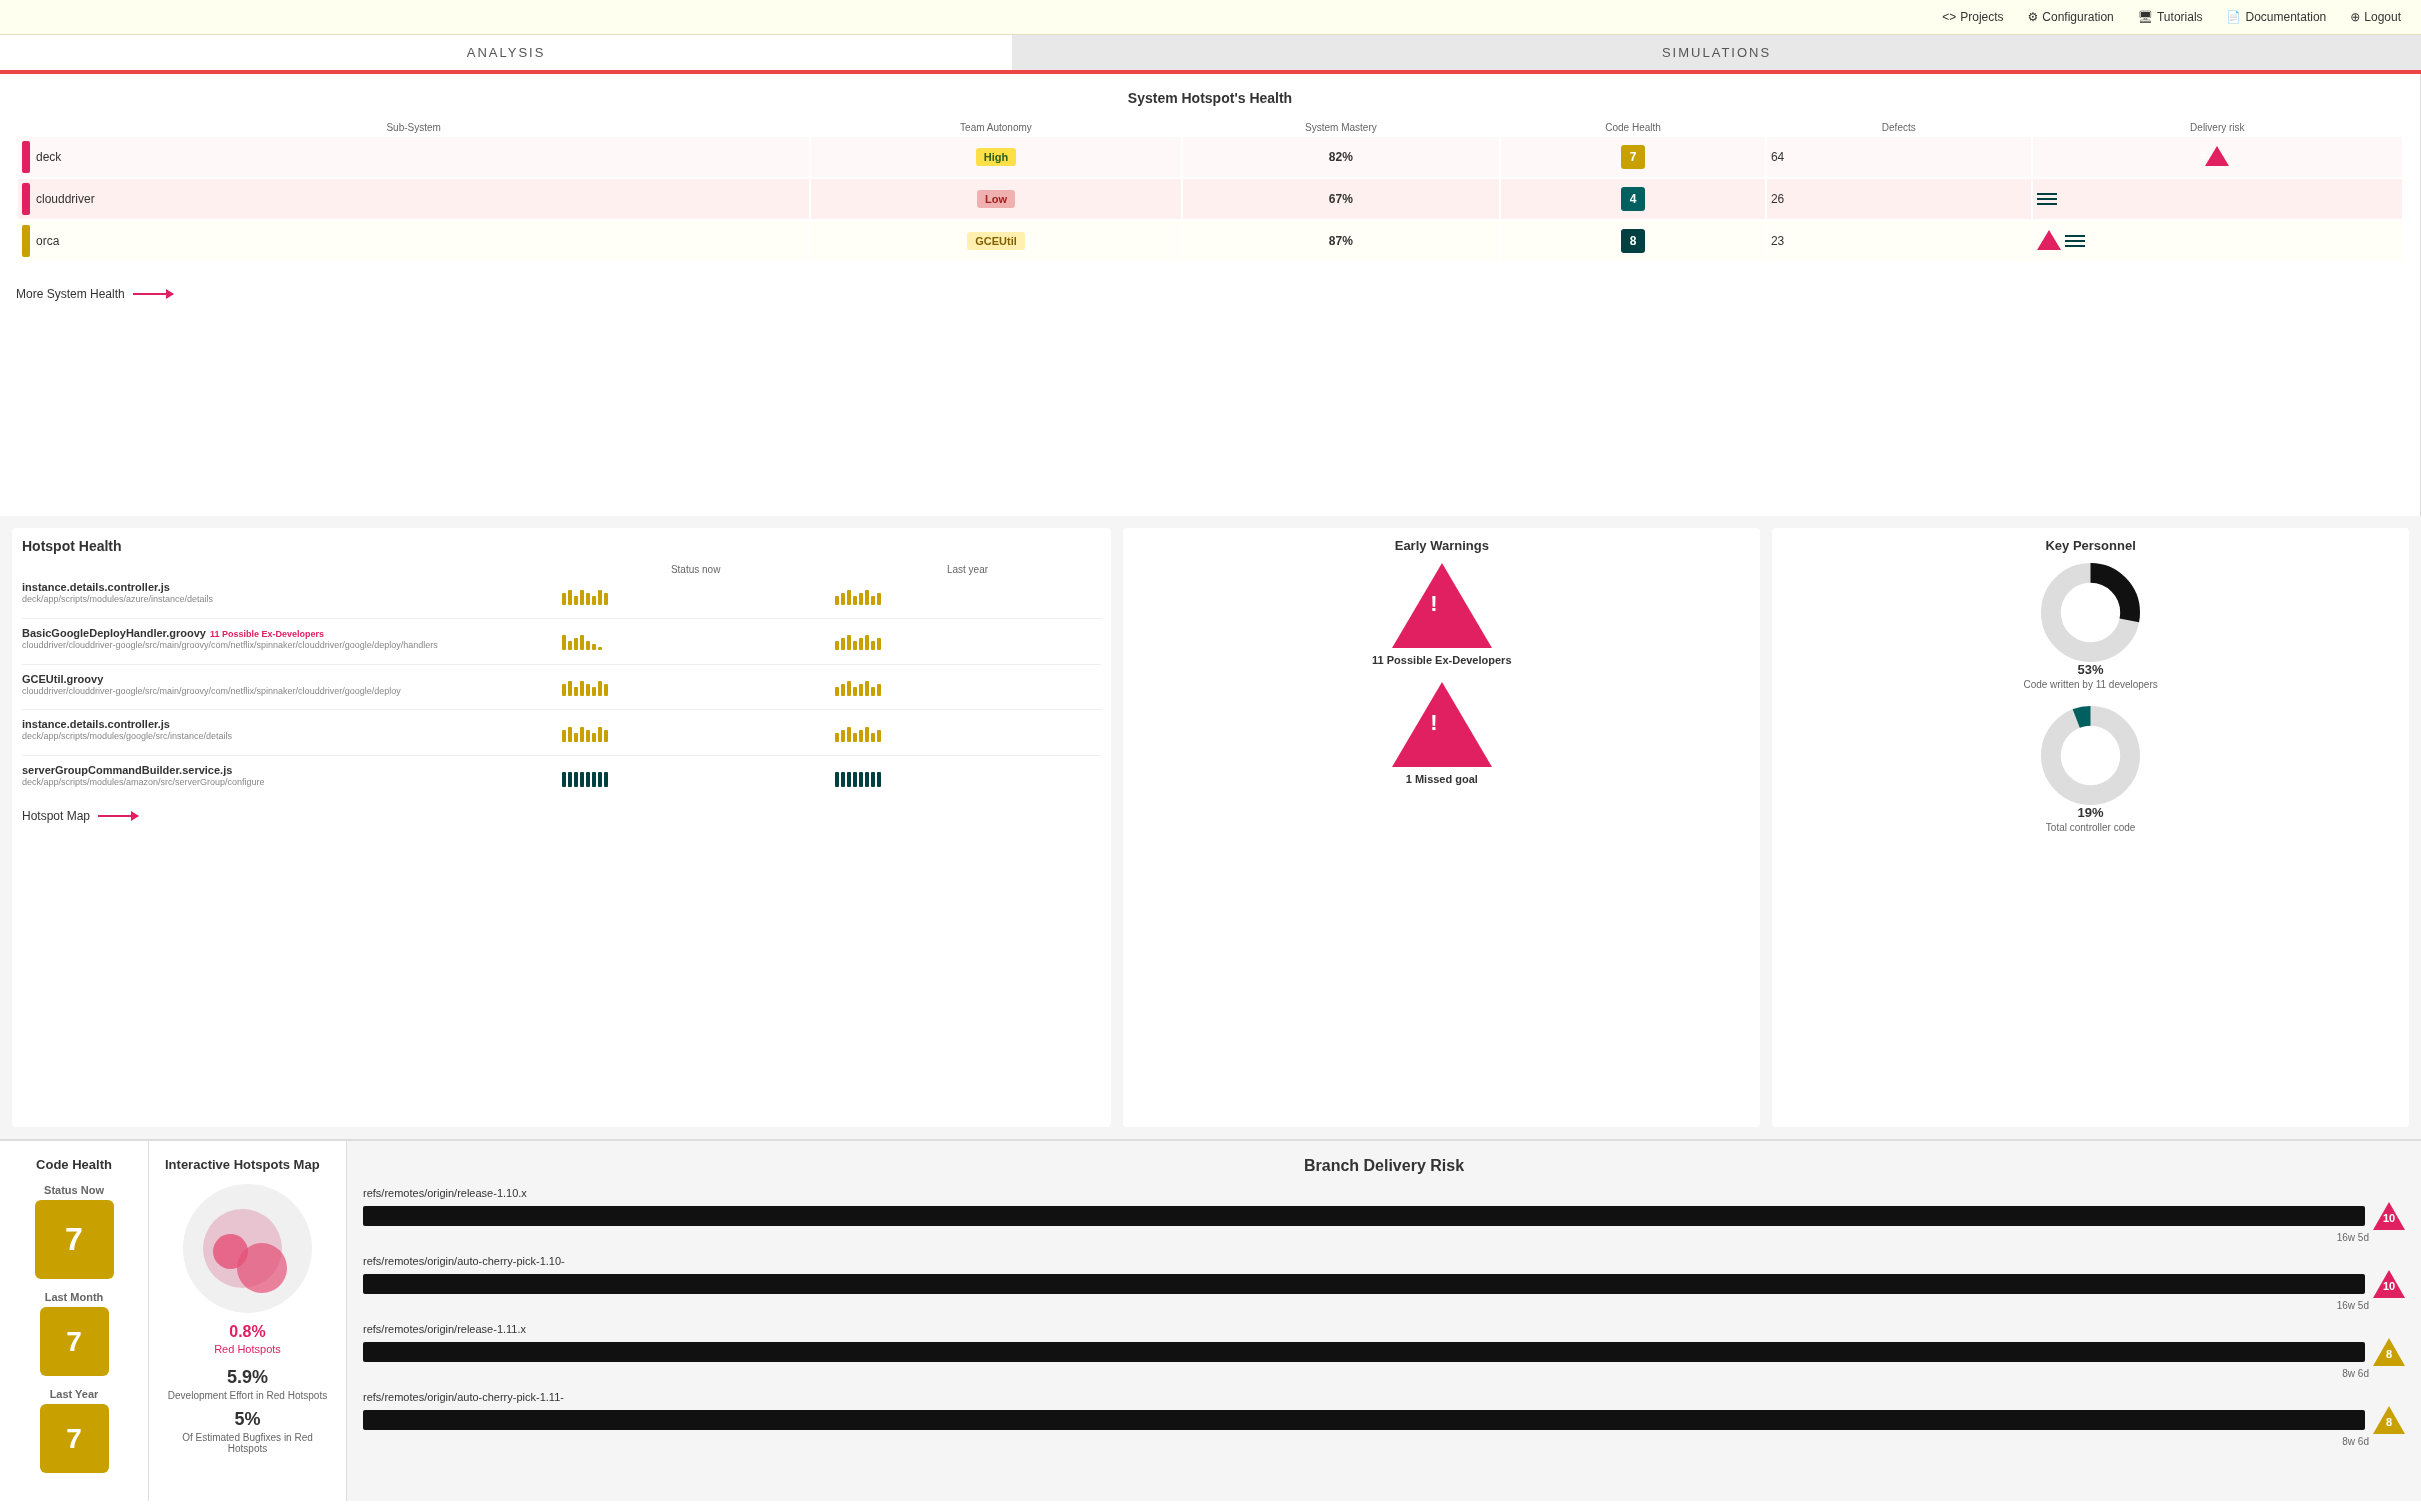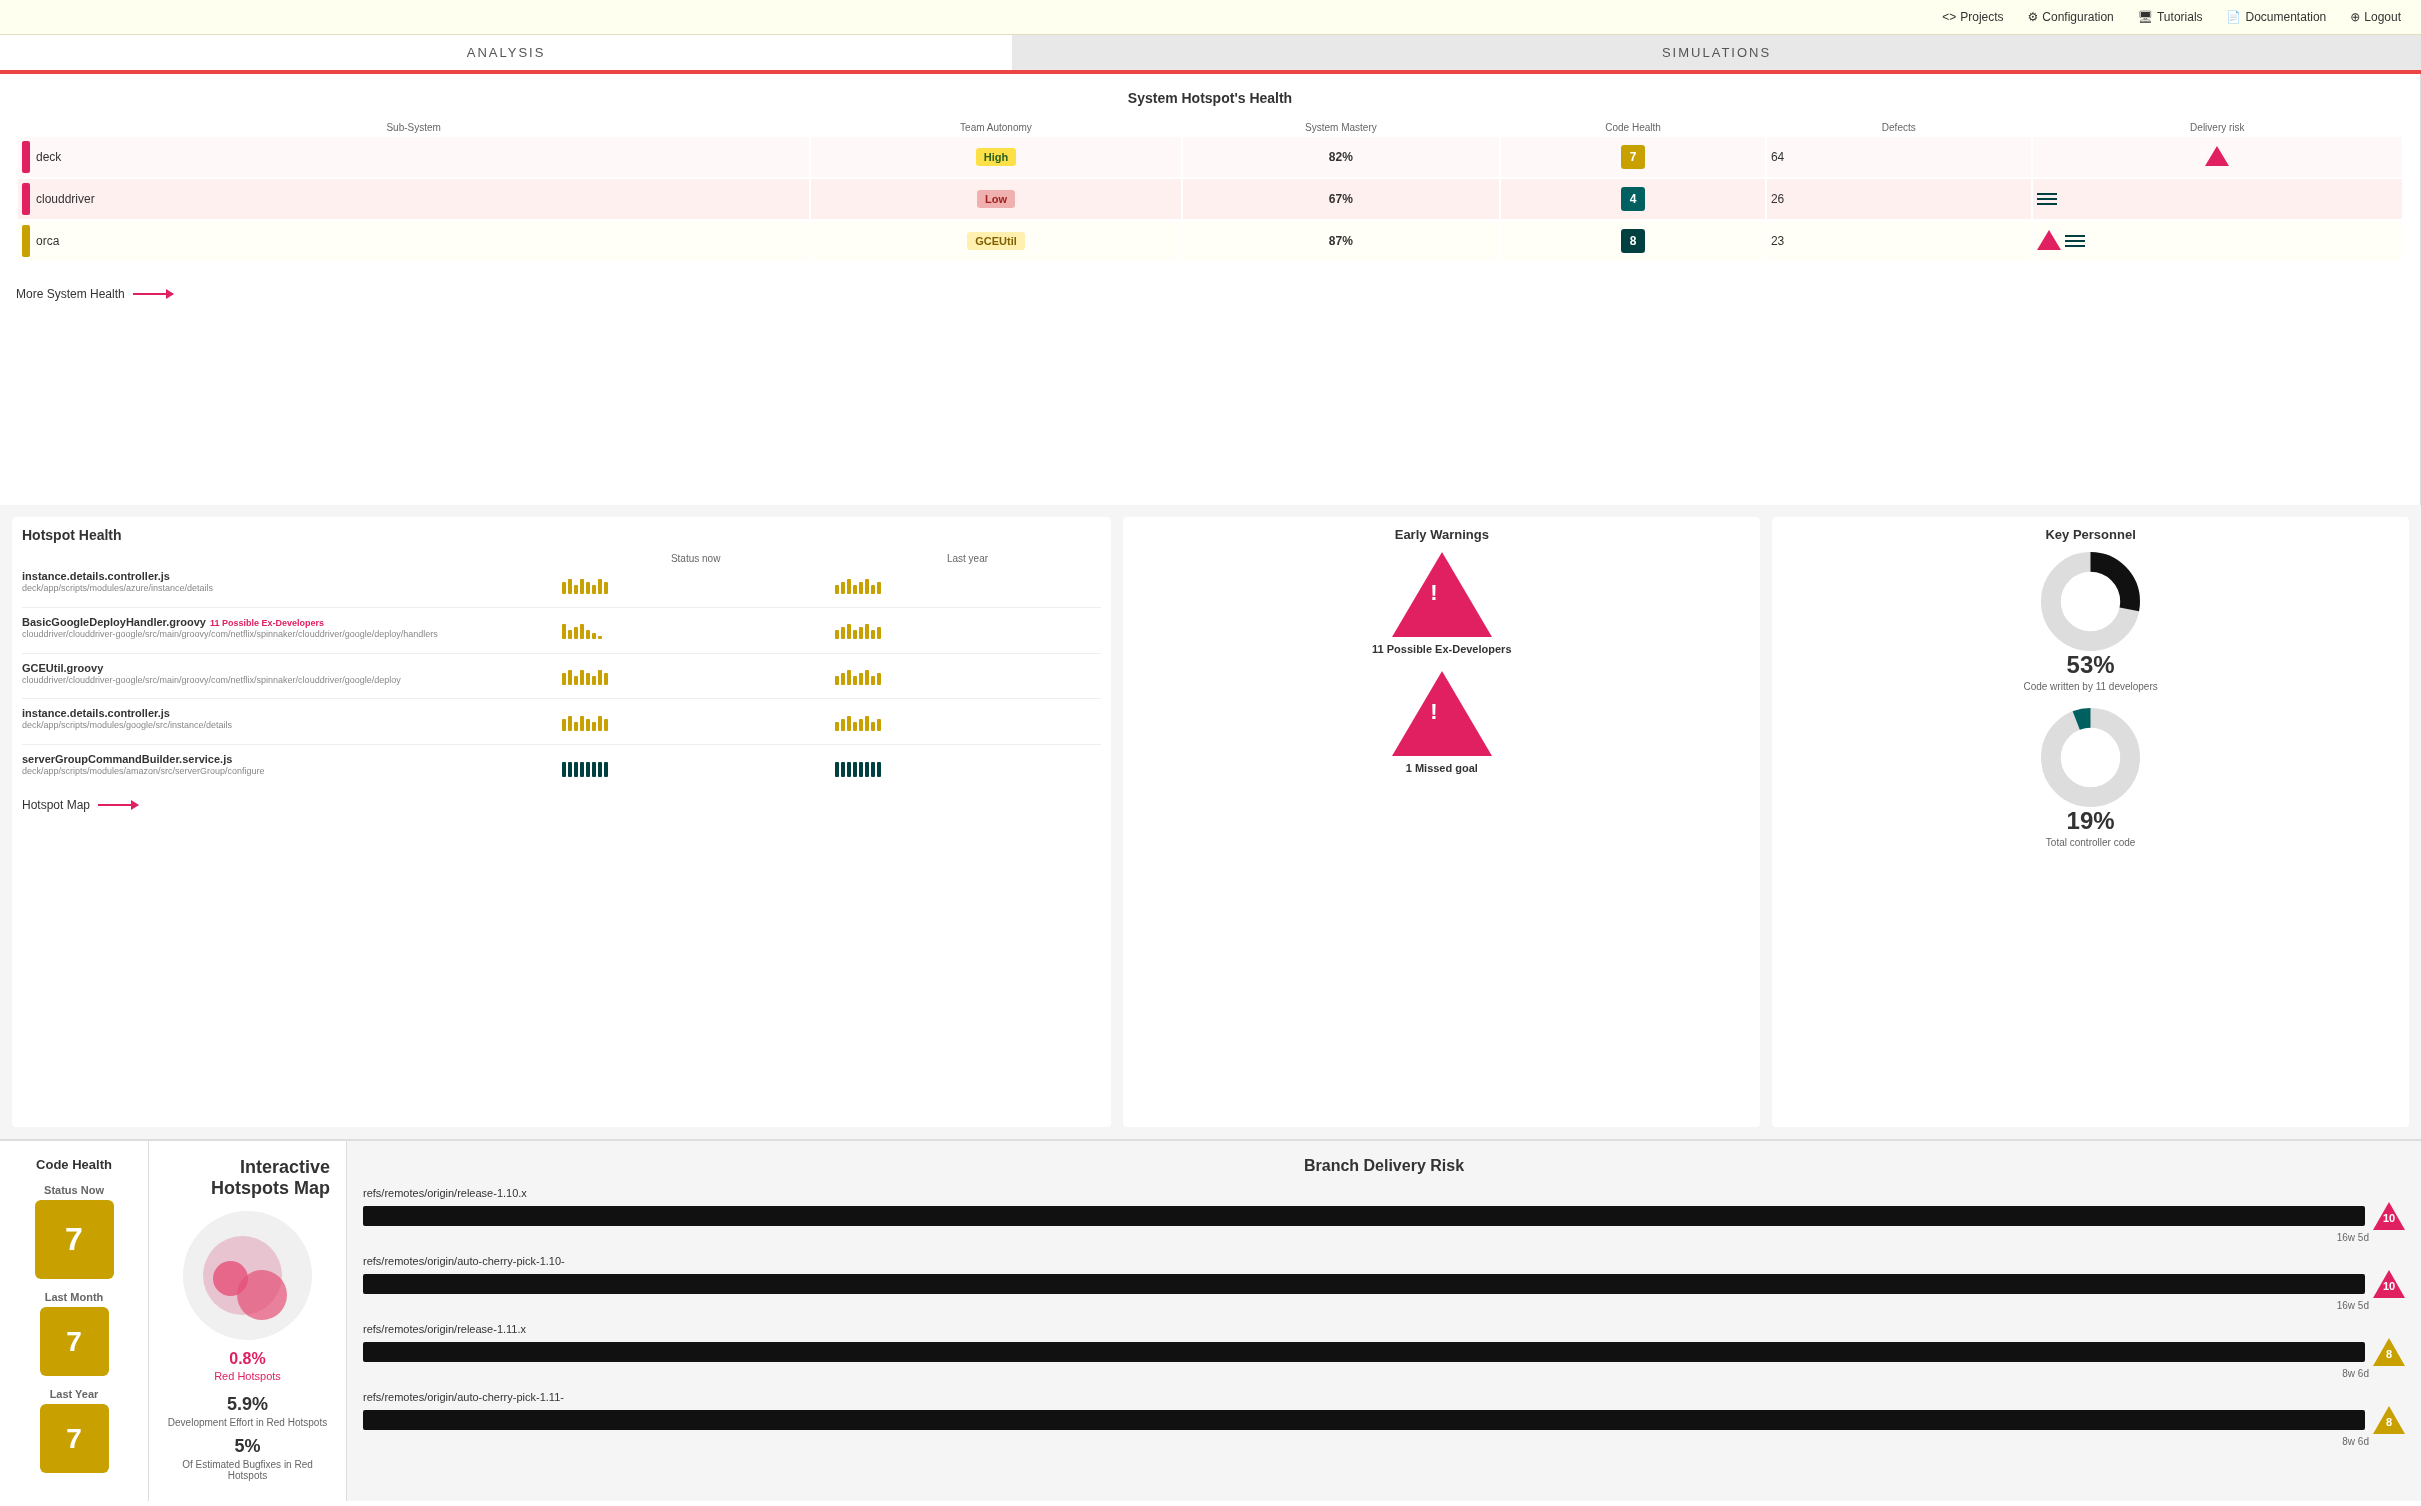--- a/index.html
+++ b/index.html
@@ -314,21 +314,21 @@
     .key-personnel {
       flex: 0.8;
       background: #fff;
       padding: 10px;
       border-radius: 4px;
       text-align: center;
     }
     .kp-title { font-weight: bold; font-size: 13px; margin-bottom: 10px; }
 
     .kp-percent {
-      font-size: 24px;
+      font-size: 13px;
       font-weight: bold;
       margin-bottom: 2px;
     }
     .kp-label {
       font-size: 10px;
       color: #666;
       margin-bottom: 16px;
     }
 
     
@@ -380,22 +380,22 @@
     
     .hotspots-map-panel {
       width: 198px;
       background: #fff;
       padding: 16px;
       border-right: 1px solid #ddd;
       text-align: center;
     }
     .ihm-title {
       font-weight: bold;
-      font-size: 18px;
-      text-align: right;
+      font-size: 13px;
+      text-align: left;
       margin-bottom: 12px;
     }
 
     .bubble-container {
       width: 129px;
       height: 129px;
       border-radius: 50%;
       background: #f0f0f0;
       position: relative;
       margin: 0 auto 10px;

